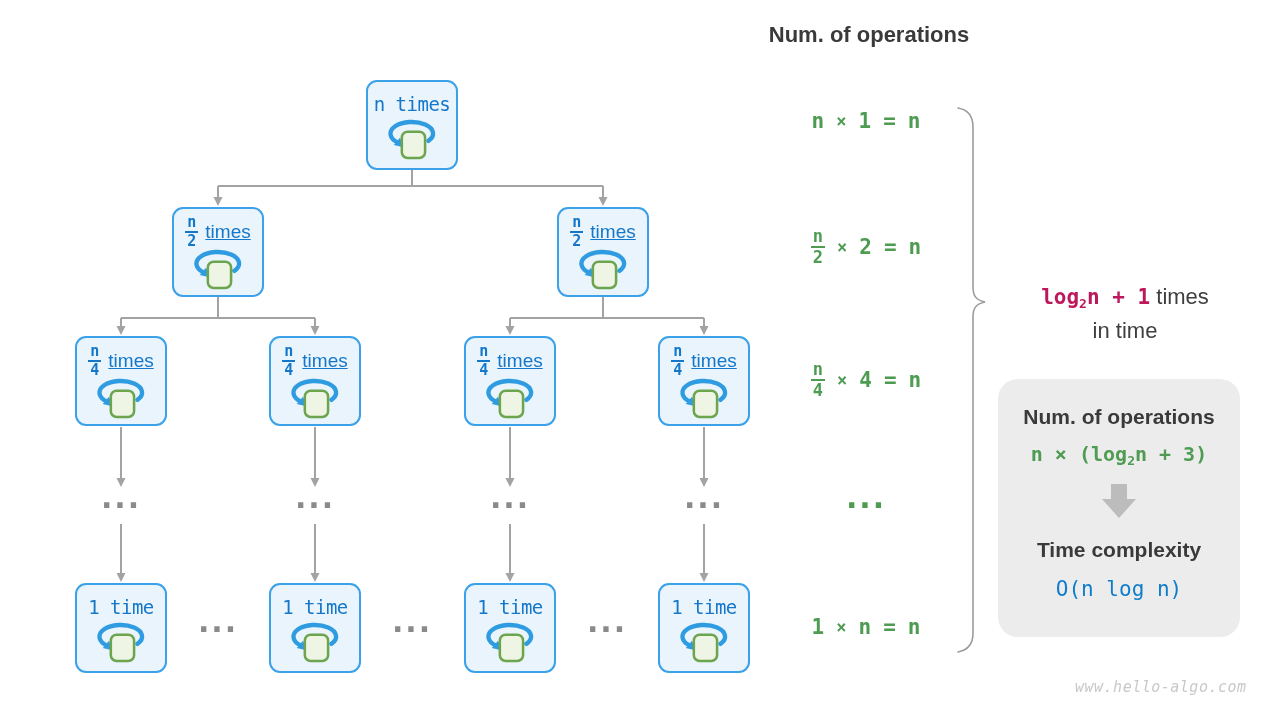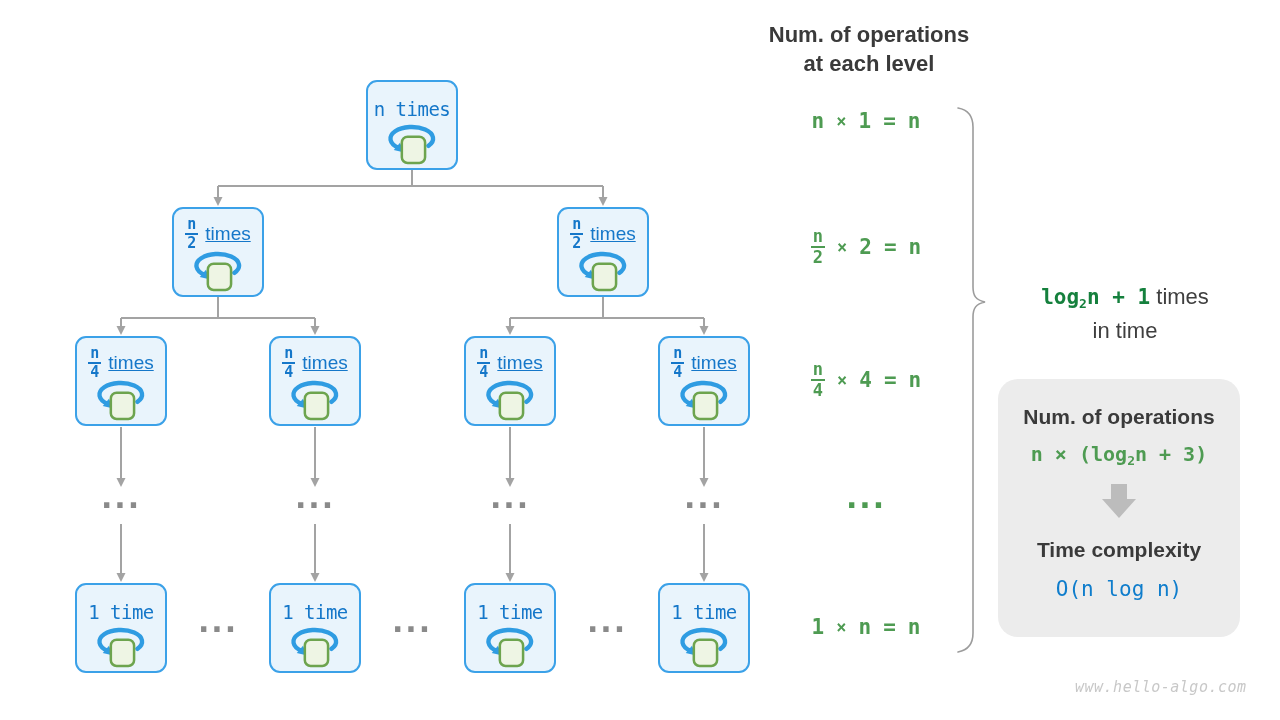--- a/index.html
+++ b/index.html
@@ -9,21 +9,21 @@
     font-family:"Liberation Sans", sans-serif;
   }
 
   
   #connector-layer { position:absolute; left:0; top:0; z-index:0; }
 
   
   .node {
     position:absolute; width:92px; height:90px; z-index:1;
     background:#e9f4fc; border:2.5px solid #3ba1e8; border-radius:11px;
-    display:flex; flex-direction:column; align-items:center;justify-content:flex-end;
+    display:flex; flex-direction:column; align-items:center;
   }
   .nlabel { color:#1577c9; display:flex; align-items:center; justify-content:center; gap:7px; }
   .node.plain .nlabel { margin-top:11px; font-family:"DejaVu Sans Mono", monospace; font-size:19px; letter-spacing:-0.5px; }
   .node.plain .loop { margin-top:3px; }
   .node.fracnode .nlabel { margin-top:5px; }
   .node.fracnode .loop { margin-top:-2px; }
   .frac { display:inline-flex; flex-direction:column; align-items:center;
           font-family:"DejaVu Sans Mono", monospace; font-size:15px; font-weight:bold; line-height:17px; }
   .frac .fd { border-top:2px solid currentColor; padding:0 2px; }
   .suffix { font-size:19px;text-decoration:underline; }
@@ -48,21 +48,21 @@
   }
   .f-row .frac { font-size:17px; line-height:19px; }
   .f-row .op { font-size:17px; }
   .green-dots { color:#4e9b52; left:836px; }
 
   
   .levels-note {
     position:absolute; left:1000px; top:283px; width:250px; z-index:1;
     text-align:center; color:#3f3f3f; font-size:22px; line-height:27px;
   }
-  .levels-note .code { font-family:"DejaVu Sans Mono", monospace; font-weight:bold; color:#15803d; font-size:21px; }
+  .levels-note .code { font-family:"DejaVu Sans Mono", monospace; font-weight:bold; color:#be185d; font-size:21px; }
   .sub { font-size:13px; vertical-align:-4px; font-family:inherit; }
 
   
   .summary-box {
     position:absolute; left:998px; top:379px; width:242px; height:258px; z-index:1;
     background:#ececec; border-radius:20px;
     display:flex; flex-direction:column; align-items:center;
   }
   .summary-title { margin-top:26px; color:#3a3a3a; font-weight:bold; font-size:21px; }
   .summary-formula { margin-top:13px; color:#4e9b52; font-family:"DejaVu Sans Mono", monospace; font-weight:bold; font-size:20px; }
@@ -263,21 +263,20 @@
 <div class="dots" style="left:285px;top:481px">...</div>
 <div class="dots" style="left:480px;top:481px">...</div>
 <div class="dots" style="left:674px;top:481px">...</div>
 
 <div class="dots" style="left:188px;top:605px">...</div>
 <div class="dots" style="left:382px;top:605px">...</div>
 <div class="dots" style="left:577px;top:605px">...</div>
 
 <div class="col-header">
   <div>Num. of operations</div>
-  <div>at each level</div>
 </div>
 
 <div class="f-row" style="top:109px">
   <span>n</span>
     <span class="op">×</span>
     <span>1</span>
     <span>=</span>
     <span>n</span>
 </div>
 

